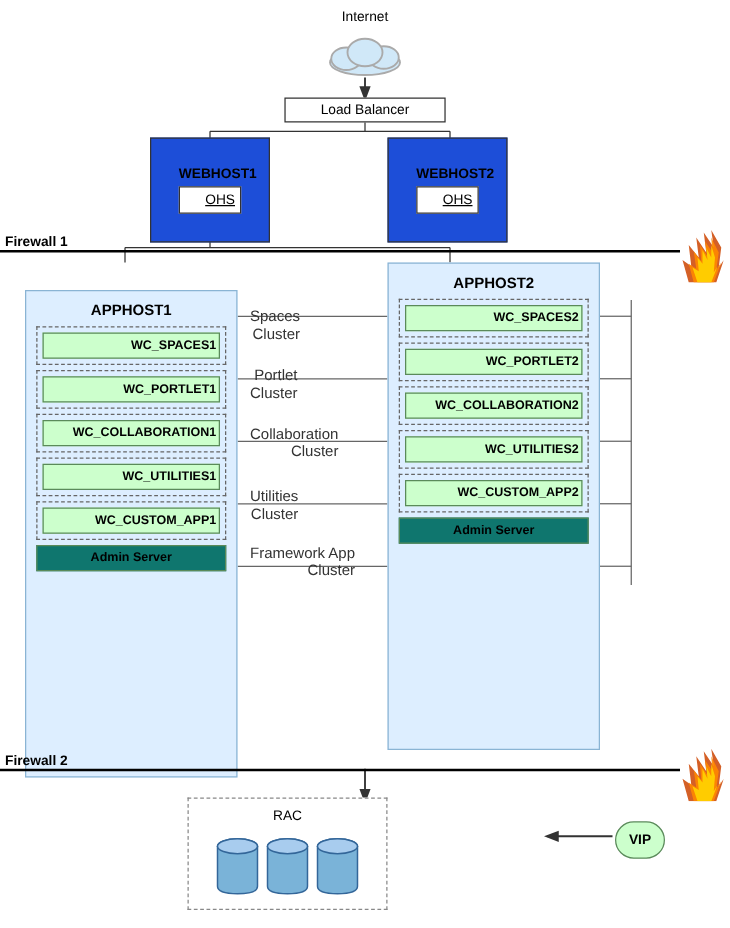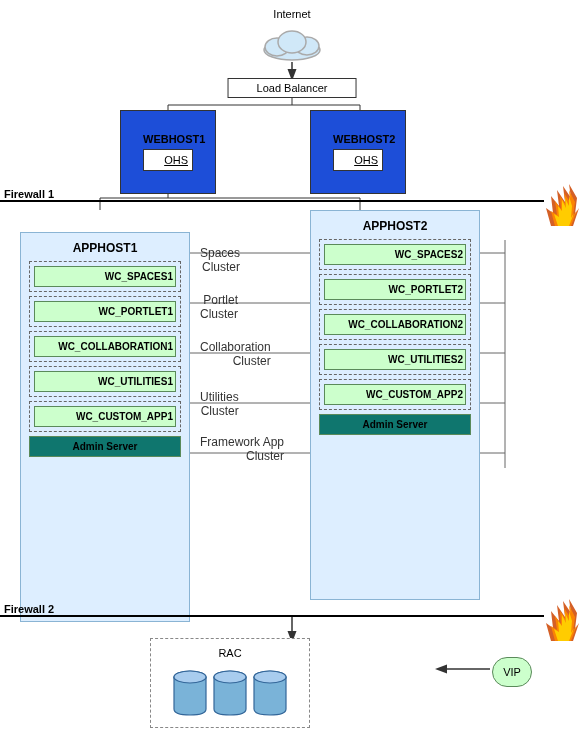--- a/index.html
+++ b/index.html
@@ -153,21 +153,21 @@
 
     
     .vip-circle {
       position: absolute;
       border: 1.5px solid #5a8a5a;
       background: #ccffcc;
       border-radius: 50%;
       text-align: center;
       line-height: 30px;
       font-size: 11px;
-      font-weight: normal;
+      font-weight: bold;
       width: 40px;
       height: 30px;
       border-radius: 15px;
       line-height: 28px;
     }
 
     
     .connector-svg {
       position: absolute;
       top: 0;

